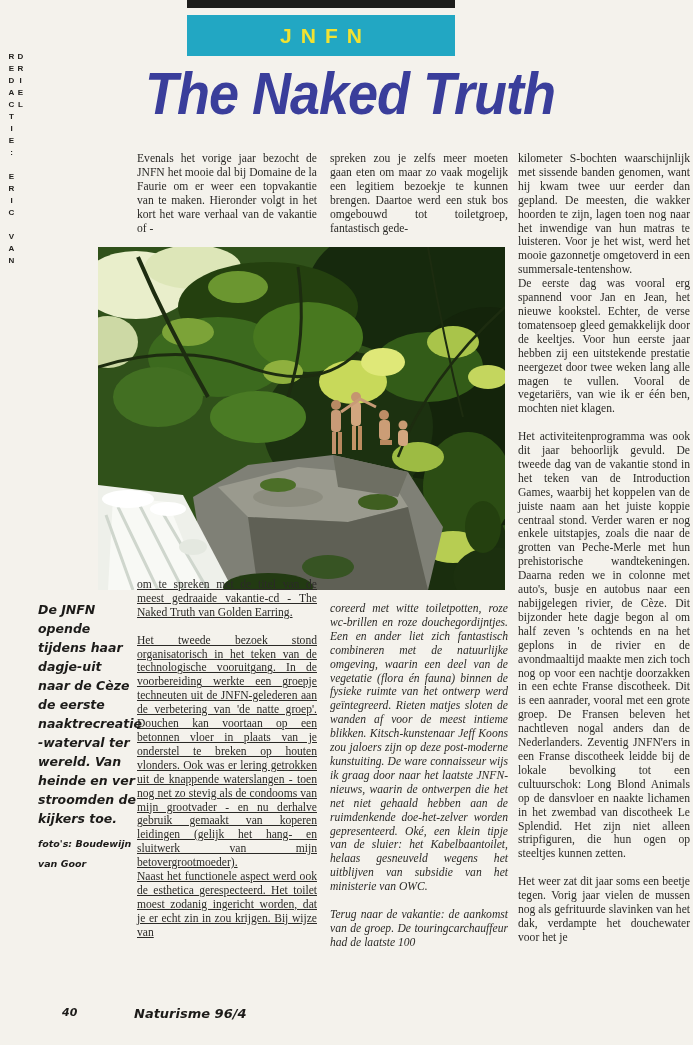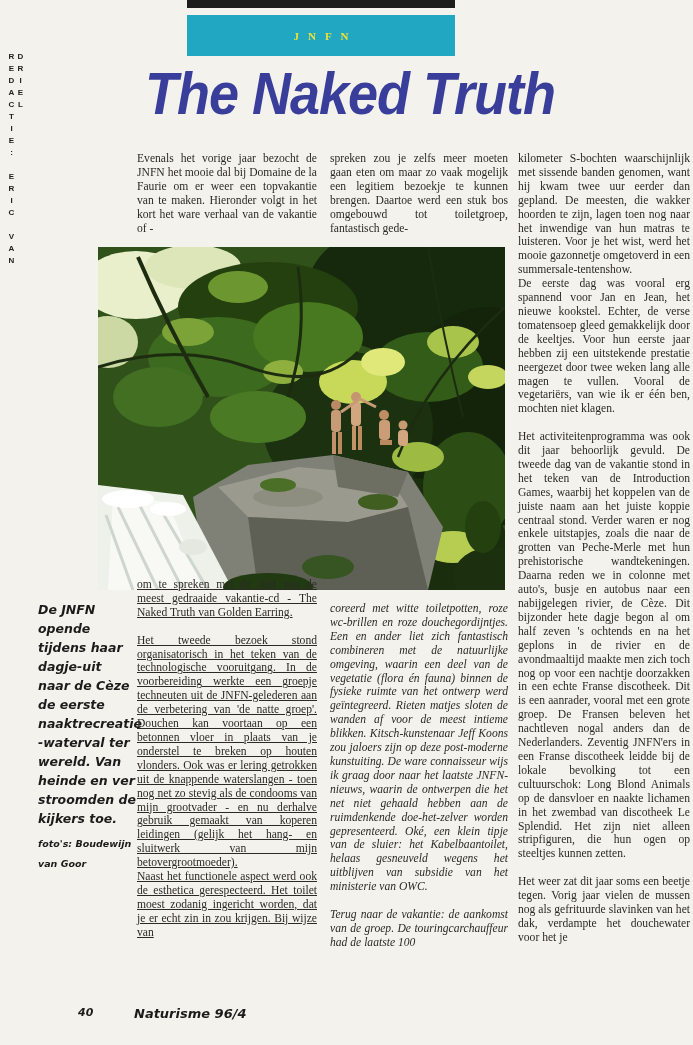--- a/index.html
+++ b/index.html
@@ -15,22 +15,22 @@
     font-family:"Liberation Sans",sans-serif;font-weight:bold;
     font-size:8px;letter-spacing:3px;color:#23221f;
   }
   
   .topbar{position:absolute;left:187px;top:0;width:268px;height:8px;background:#1d1d1b;}
   .tealbar{
     position:absolute;left:187px;top:15px;width:268px;height:41px;
     display:flex;align-items:center;justify-content:center;
   }
   .kicker{
-    font-family:Liberation Serif, serif;font-weight:bold;
-    font-size:11px;letter-spacing:9px;padding-left:9px;
+    font-family:Liberation Sans, sans-serif;font-weight:bold;
+    font-size:21px;letter-spacing:9px;padding-left:9px;
   }
   .main-title{
     position:absolute;left:95px;top:60px;width:510px;text-align:center;
     font-family:"Liberation Sans",sans-serif;font-weight:bold;font-style:italic;
     font-size:54px;letter-spacing:-1px;white-space:nowrap;
     transform:scaleY(1.08);transform-origin:top center;
   }
   
   .col{
     position:absolute;font-size:11.6px;line-height:13.9px;
@@ -48,21 +48,21 @@
   .callout{
     position:absolute;left:38px;top:600px;width:98px;
     font-family:"DejaVu Sans",sans-serif;font-weight:bold;font-style:italic;
     font-size:12.5px;line-height:19px;color:#1c1b19;
   }
   .photo-credit{
     margin-top:6px;font-size:9.5px;line-height:20px;
   }
   
   .footer-pagenum{
-    position:absolute;left:78px;top:1006px;
+    position:absolute;left:62px;top:1006px;
     font-family:"DejaVu Sans",sans-serif;font-weight:bold;font-style:italic;font-size:11px;color:#1c1b19;
   }
   .footer-magazine{
     position:absolute;left:134px;top:1006px;
     font-family:"DejaVu Sans",sans-serif;font-weight:bold;font-style:italic;font-size:13px;color:#1c1b19;
   }
 </style>
 </head>
 <body>
 

